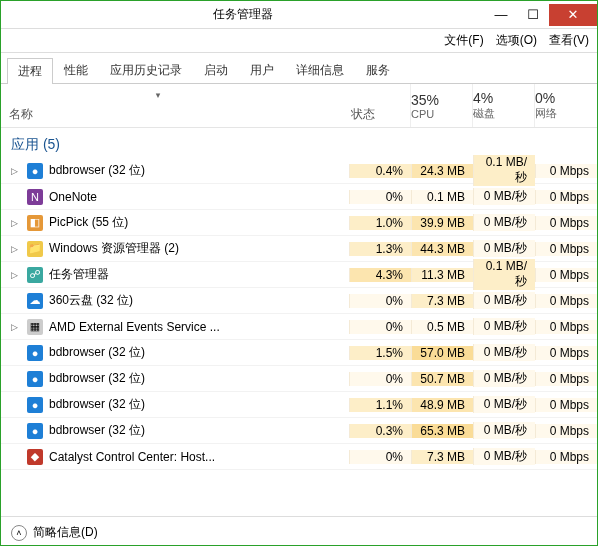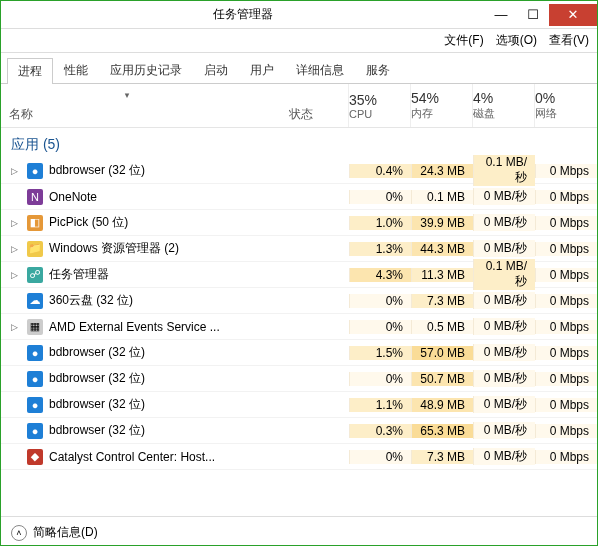--- a/index.html
+++ b/index.html
@@ -79,24 +79,20 @@
   </div>
   <div class="col-status">
       <span>状态</span>
     </div>
   <div id="metric-headers" style="display:flex">
       <div class="col-metric">
         <div class="metric-pct">35%</div>
         <div class="metric-lbl">CPU</div>
       </div>
       <div class="col-metric">
-        <div class="metric-pct">54%</div>
-        <div class="metric-lbl">内存</div>
-      </div>
-      <div class="col-metric">
         <div class="metric-pct">4%</div>
         <div class="metric-lbl">磁盘</div>
       </div>
       <div class="col-metric">
         <div class="metric-pct">0%</div>
         <div class="metric-lbl">网络</div>
       </div>
     </div>
 </div>
 
@@ -123,21 +119,21 @@
       <div class="proc-status"></div>
       <div class="proc-metric heat0">0%</div>
       <div class="proc-metric heat0">0.1 MB</div>
       <div class="proc-metric heat0">0 MB/秒</div>
       <div class="proc-metric heat0">0 Mbps</div>
     </div>
     <div class="proc-row">
       <div class="proc-name">
         <span class="expand">▷</span>
         <span class="icon icn-orange">◧</span>
-        <span>PicPick (50 位)</span>
+        <span>PicPick (55 位)</span>
       </div>
       <div class="proc-status"></div>
       <div class="proc-metric heat1">1.0%</div>
       <div class="proc-metric heat2">39.9 MB</div>
       <div class="proc-metric heat0">0 MB/秒</div>
       <div class="proc-metric heat0">0 Mbps</div>
     </div>
     <div class="proc-row">
       <div class="proc-name">
         <span class="expand">▷</span>

